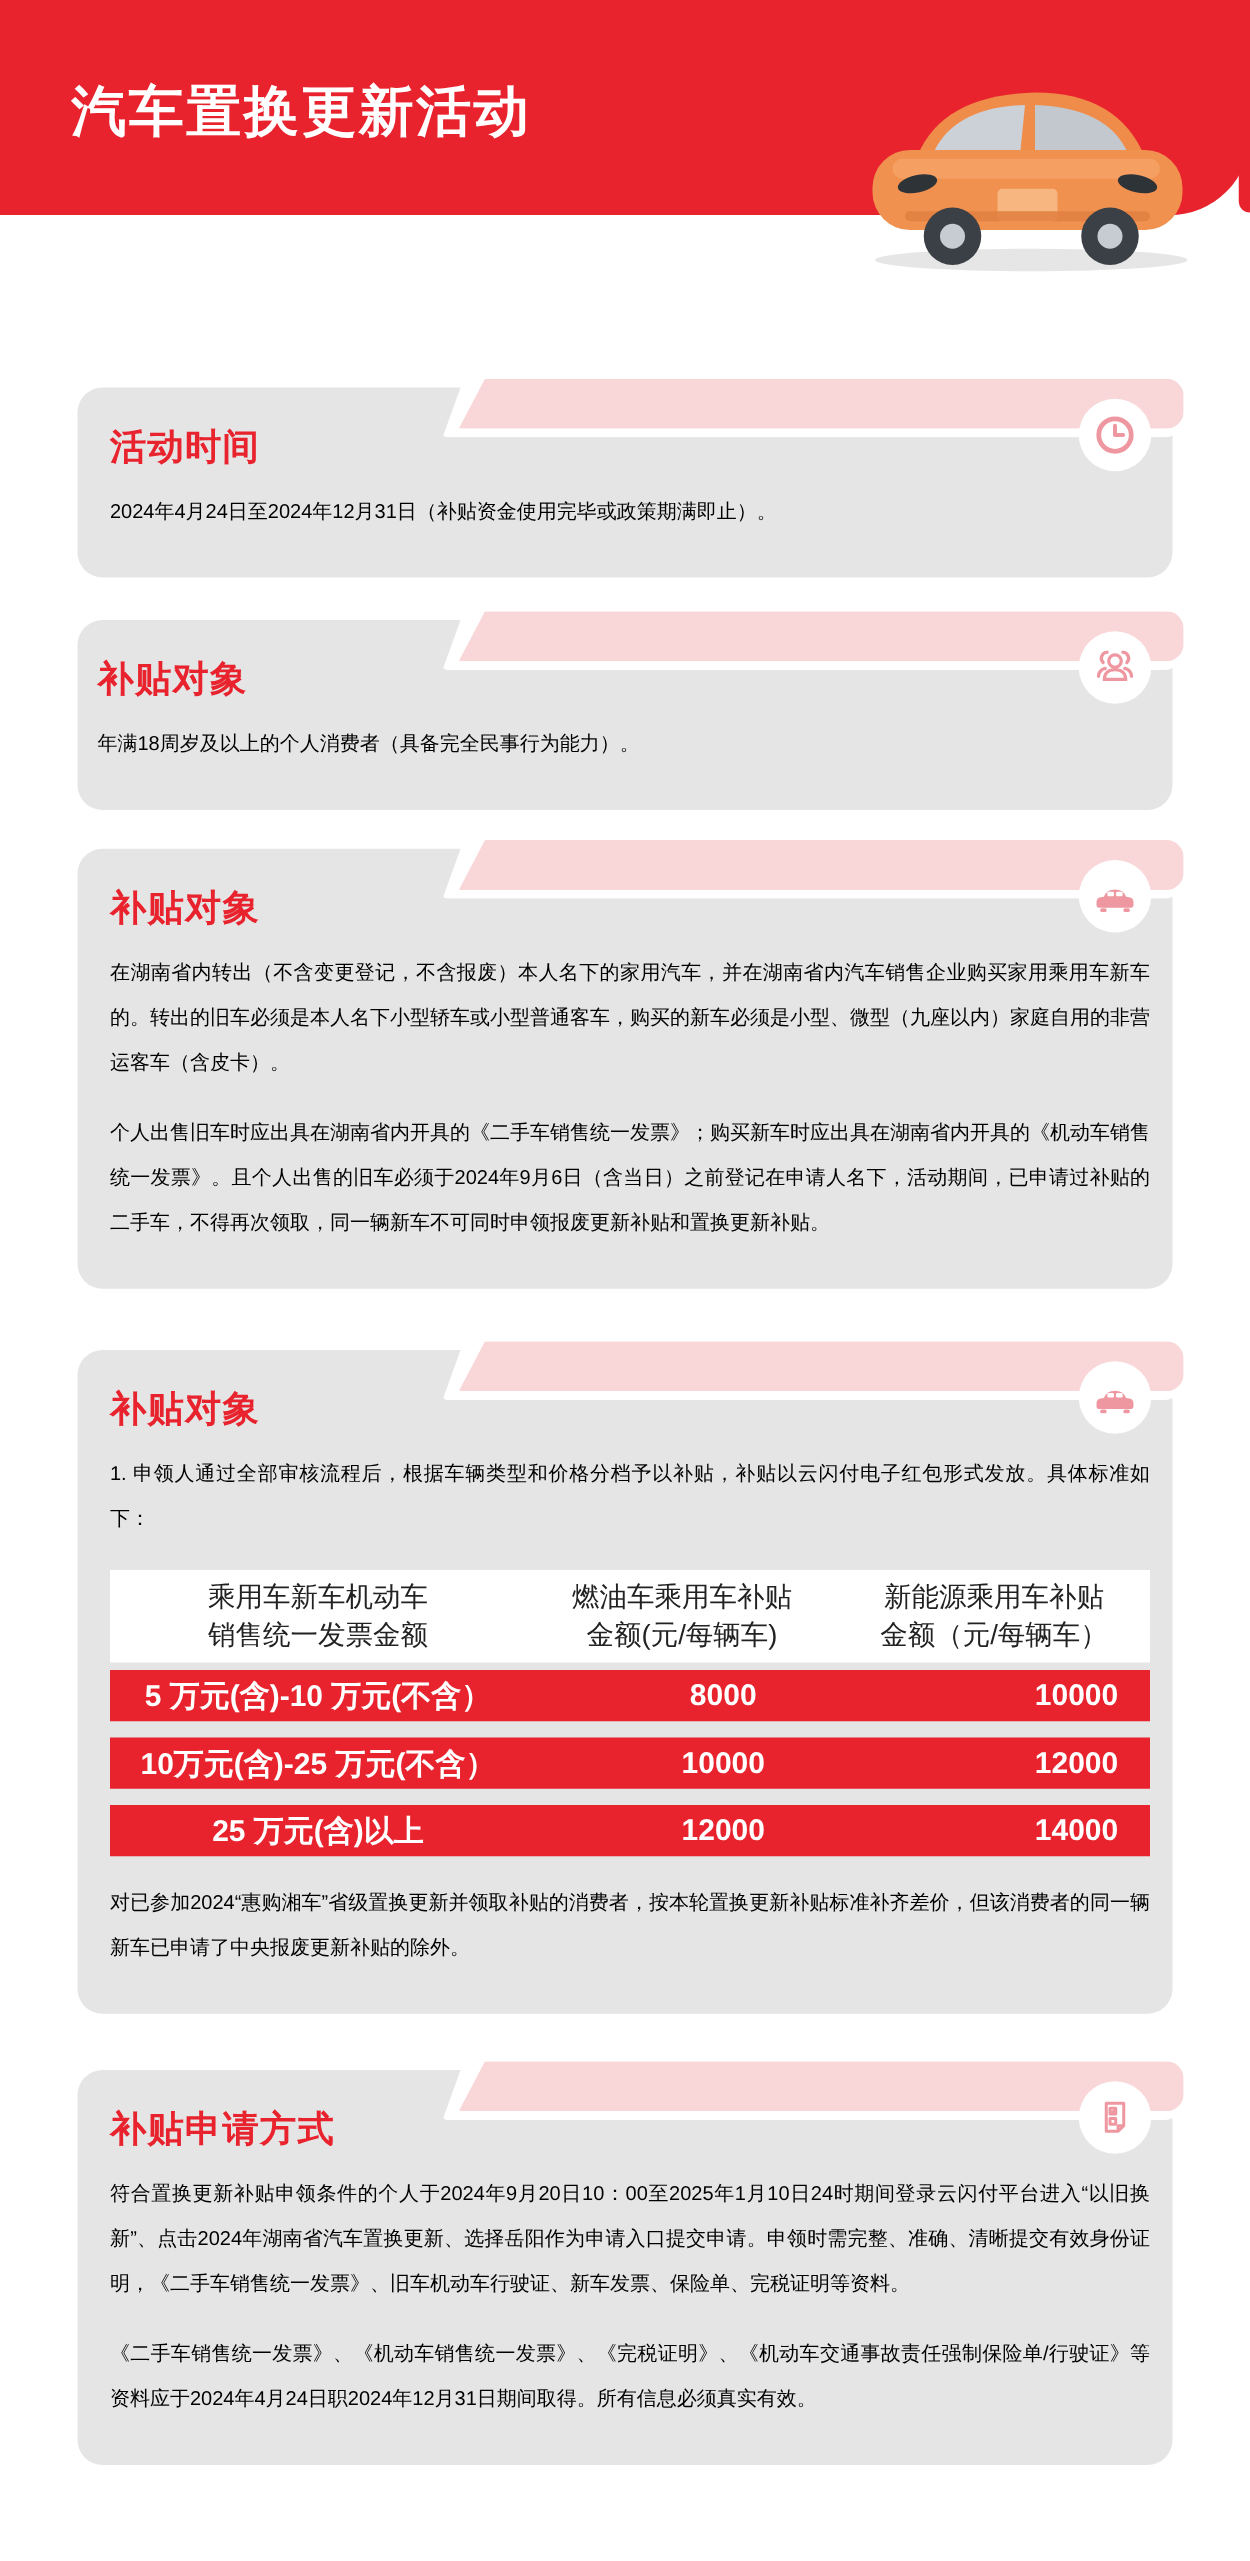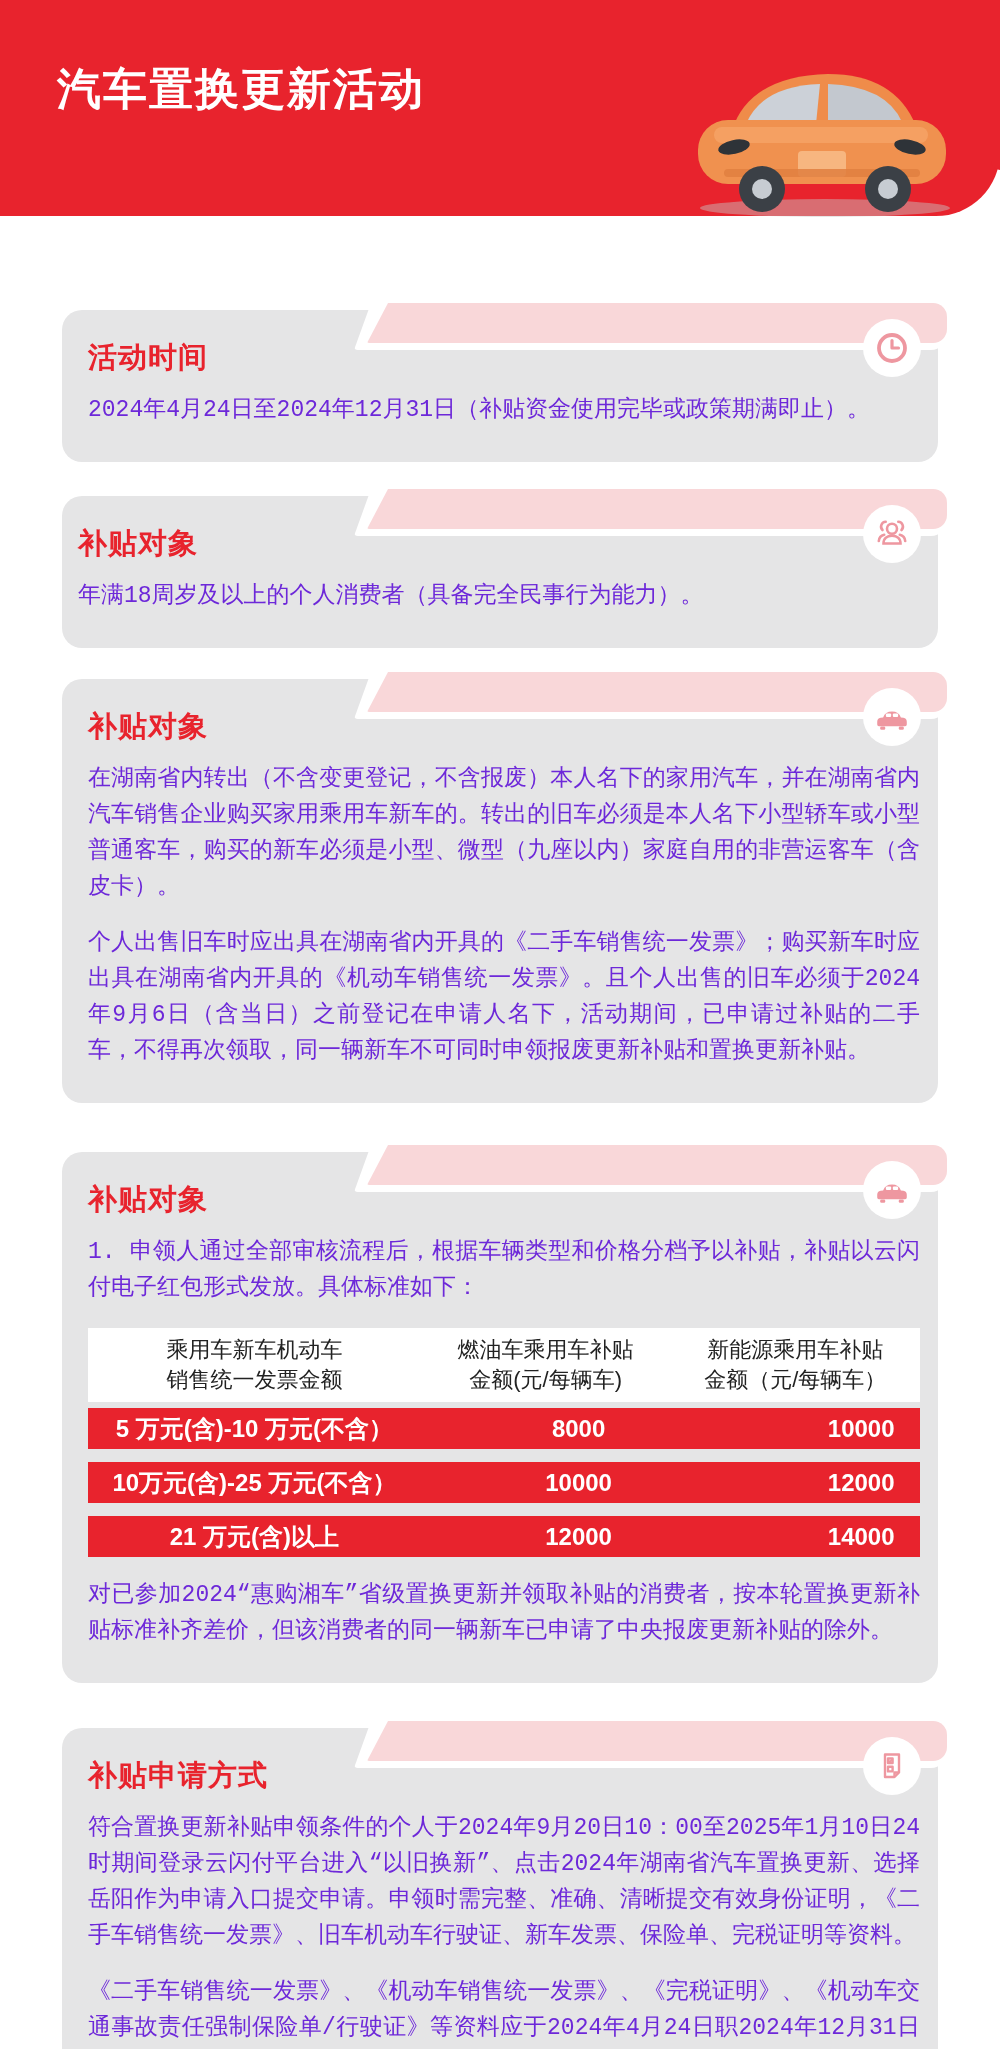--- a/index.html
+++ b/index.html
@@ -3,21 +3,21 @@
 <meta charset="utf-8">
 <style>
   html,body{margin:0;padding:0;}
   body{
     width:1000px;height:2049px;overflow:hidden;background:#ffffff;
     font-family:"Liberation Sans","DejaVu Sans",sans-serif;
     -webkit-font-smoothing:antialiased;
   }
   
   .hero{position:relative;height:232px;}
-  .hero-red{height:216px;background:#e8232d;border-bottom-right-radius:64px;}
+  .hero-red{height:172px;background:#e8232d;border-bottom-right-radius:64px;}
   .hero-tail{position:absolute;right:0;top:104px;width:9px;height:66px;background:#e8232d;border-radius:0 0 0 12px;}
   .hero-title{
     position:absolute;left:57px;top:60px;margin:0;color:#ffffff;
     font-size:44px;font-weight:bold;letter-spacing:2px;
   }
   .car{position:absolute;right:30px;top:50px;width:300px;height:172px;z-index:2;}
   
   .wrap{padding:0 62px;}
   .card{
     position:relative;background:#e5e5e6;border-radius:20px;
@@ -31,21 +31,21 @@
   .ribbon{position:absolute;top:-7px;left:292px;right:-9px;height:47px;z-index:1;pointer-events:none;}
   .ribbon .rw{position:absolute;top:0;left:0;right:0;bottom:0;background:#ffffff;
     border-radius:4px 16px 16px 4px;clip-path:polygon(17px 0,100% 0,100% 100%,0 100%);}
   .ribbon .rp{position:absolute;left:13px;right:0;top:0;bottom:7px;background:#f9d7d9;
     border-radius:2px 14px 14px 2px;clip-path:polygon(21px 0,100% 0,100% 100%,0 100%);}
   .icon-circle{
     position:absolute;top:9px;right:17px;width:58px;height:58px;background:#ffffff;
     border-radius:50%;display:flex;align-items:center;justify-content:center;z-index:2;
   }
   .card-title{color:#e8232d;font-size:29px;font-weight:bold;margin:0 0 14px;letter-spacing:1px;position:relative;z-index:2;}
-  .body-p{font-size:23px;line-height:36px;color:#6d28d9;margin:0;text-align:justify;position:relative;z-index:2;font-family:Liberation Mono, monospace;}
+  .body-p{font-size:16px;line-height:36px;color:#000000;margin:0;text-align:justify;position:relative;z-index:2;}
   .body-p + .body-p{margin-top:20px;}
   
   .tbl{margin:22px 0 20px;position:relative;z-index:2;}
   .tbl-head{
     display:grid;grid-template-columns:40% 30% 30%;background:#ffffff;
     min-height:72px;align-items:center;text-align:center;
     font-size:22px;line-height:30px;color:#222222;padding:1px 0;
   }
   .tbl-row{
     display:grid;grid-template-columns:40% 30% 30%;background:#e8232d;
@@ -174,21 +174,21 @@
         <div class="cell">5 万元(含)-10 万元(不含）</div>
         <div class="cell">8000</div>
         <div class="cell">10000</div>
       </div>
       <div class="tbl-row">
         <div class="cell">10万元(含)-25 万元(不含）</div>
         <div class="cell">10000</div>
         <div class="cell">12000</div>
       </div>
       <div class="tbl-row">
-        <div class="cell">21 万元(含)以上</div>
+        <div class="cell">25 万元(含)以上</div>
         <div class="cell">12000</div>
         <div class="cell">14000</div>
       </div>
     </div>
 
     <p class="body-p">对已参加2024“惠购湘车”省级置换更新并领取补贴的消费者，按本轮置换更新补贴标准补齐差价，但该消费者的同一辆新车已申请了中央报废更新补贴的除外。</p>
   </div>
 
   <div class="card s5">
     <div class="ribbon">

